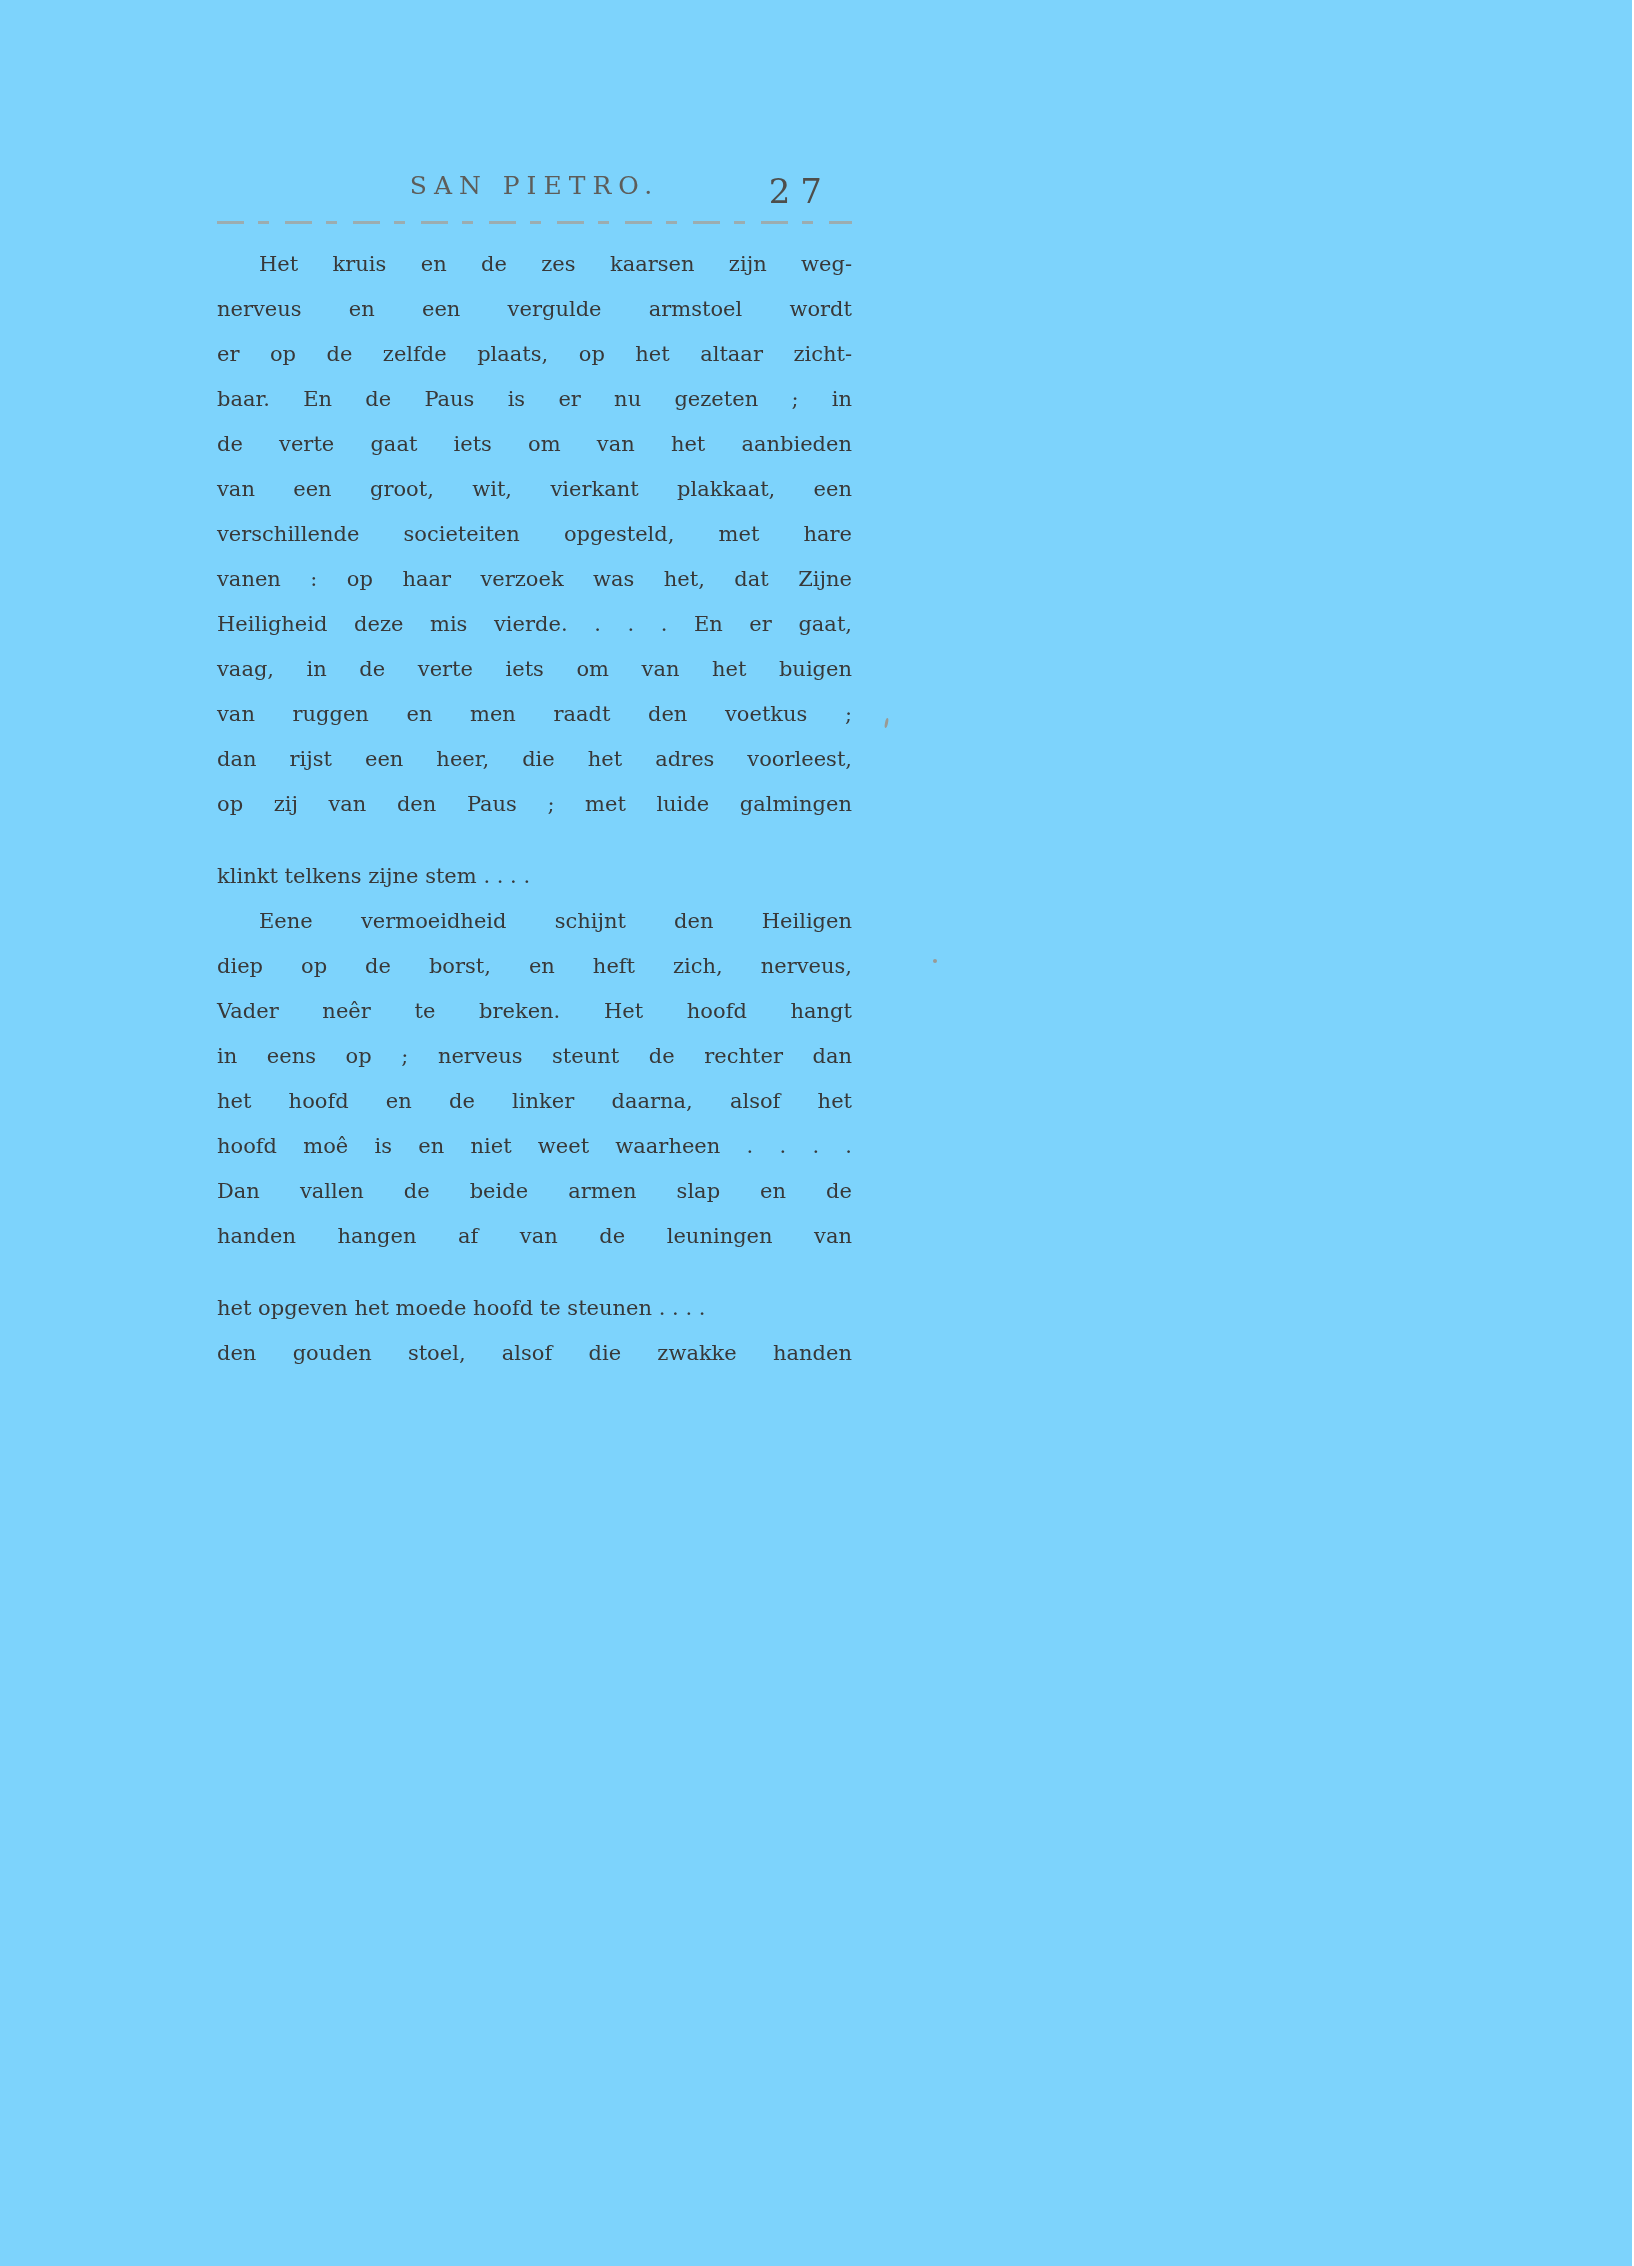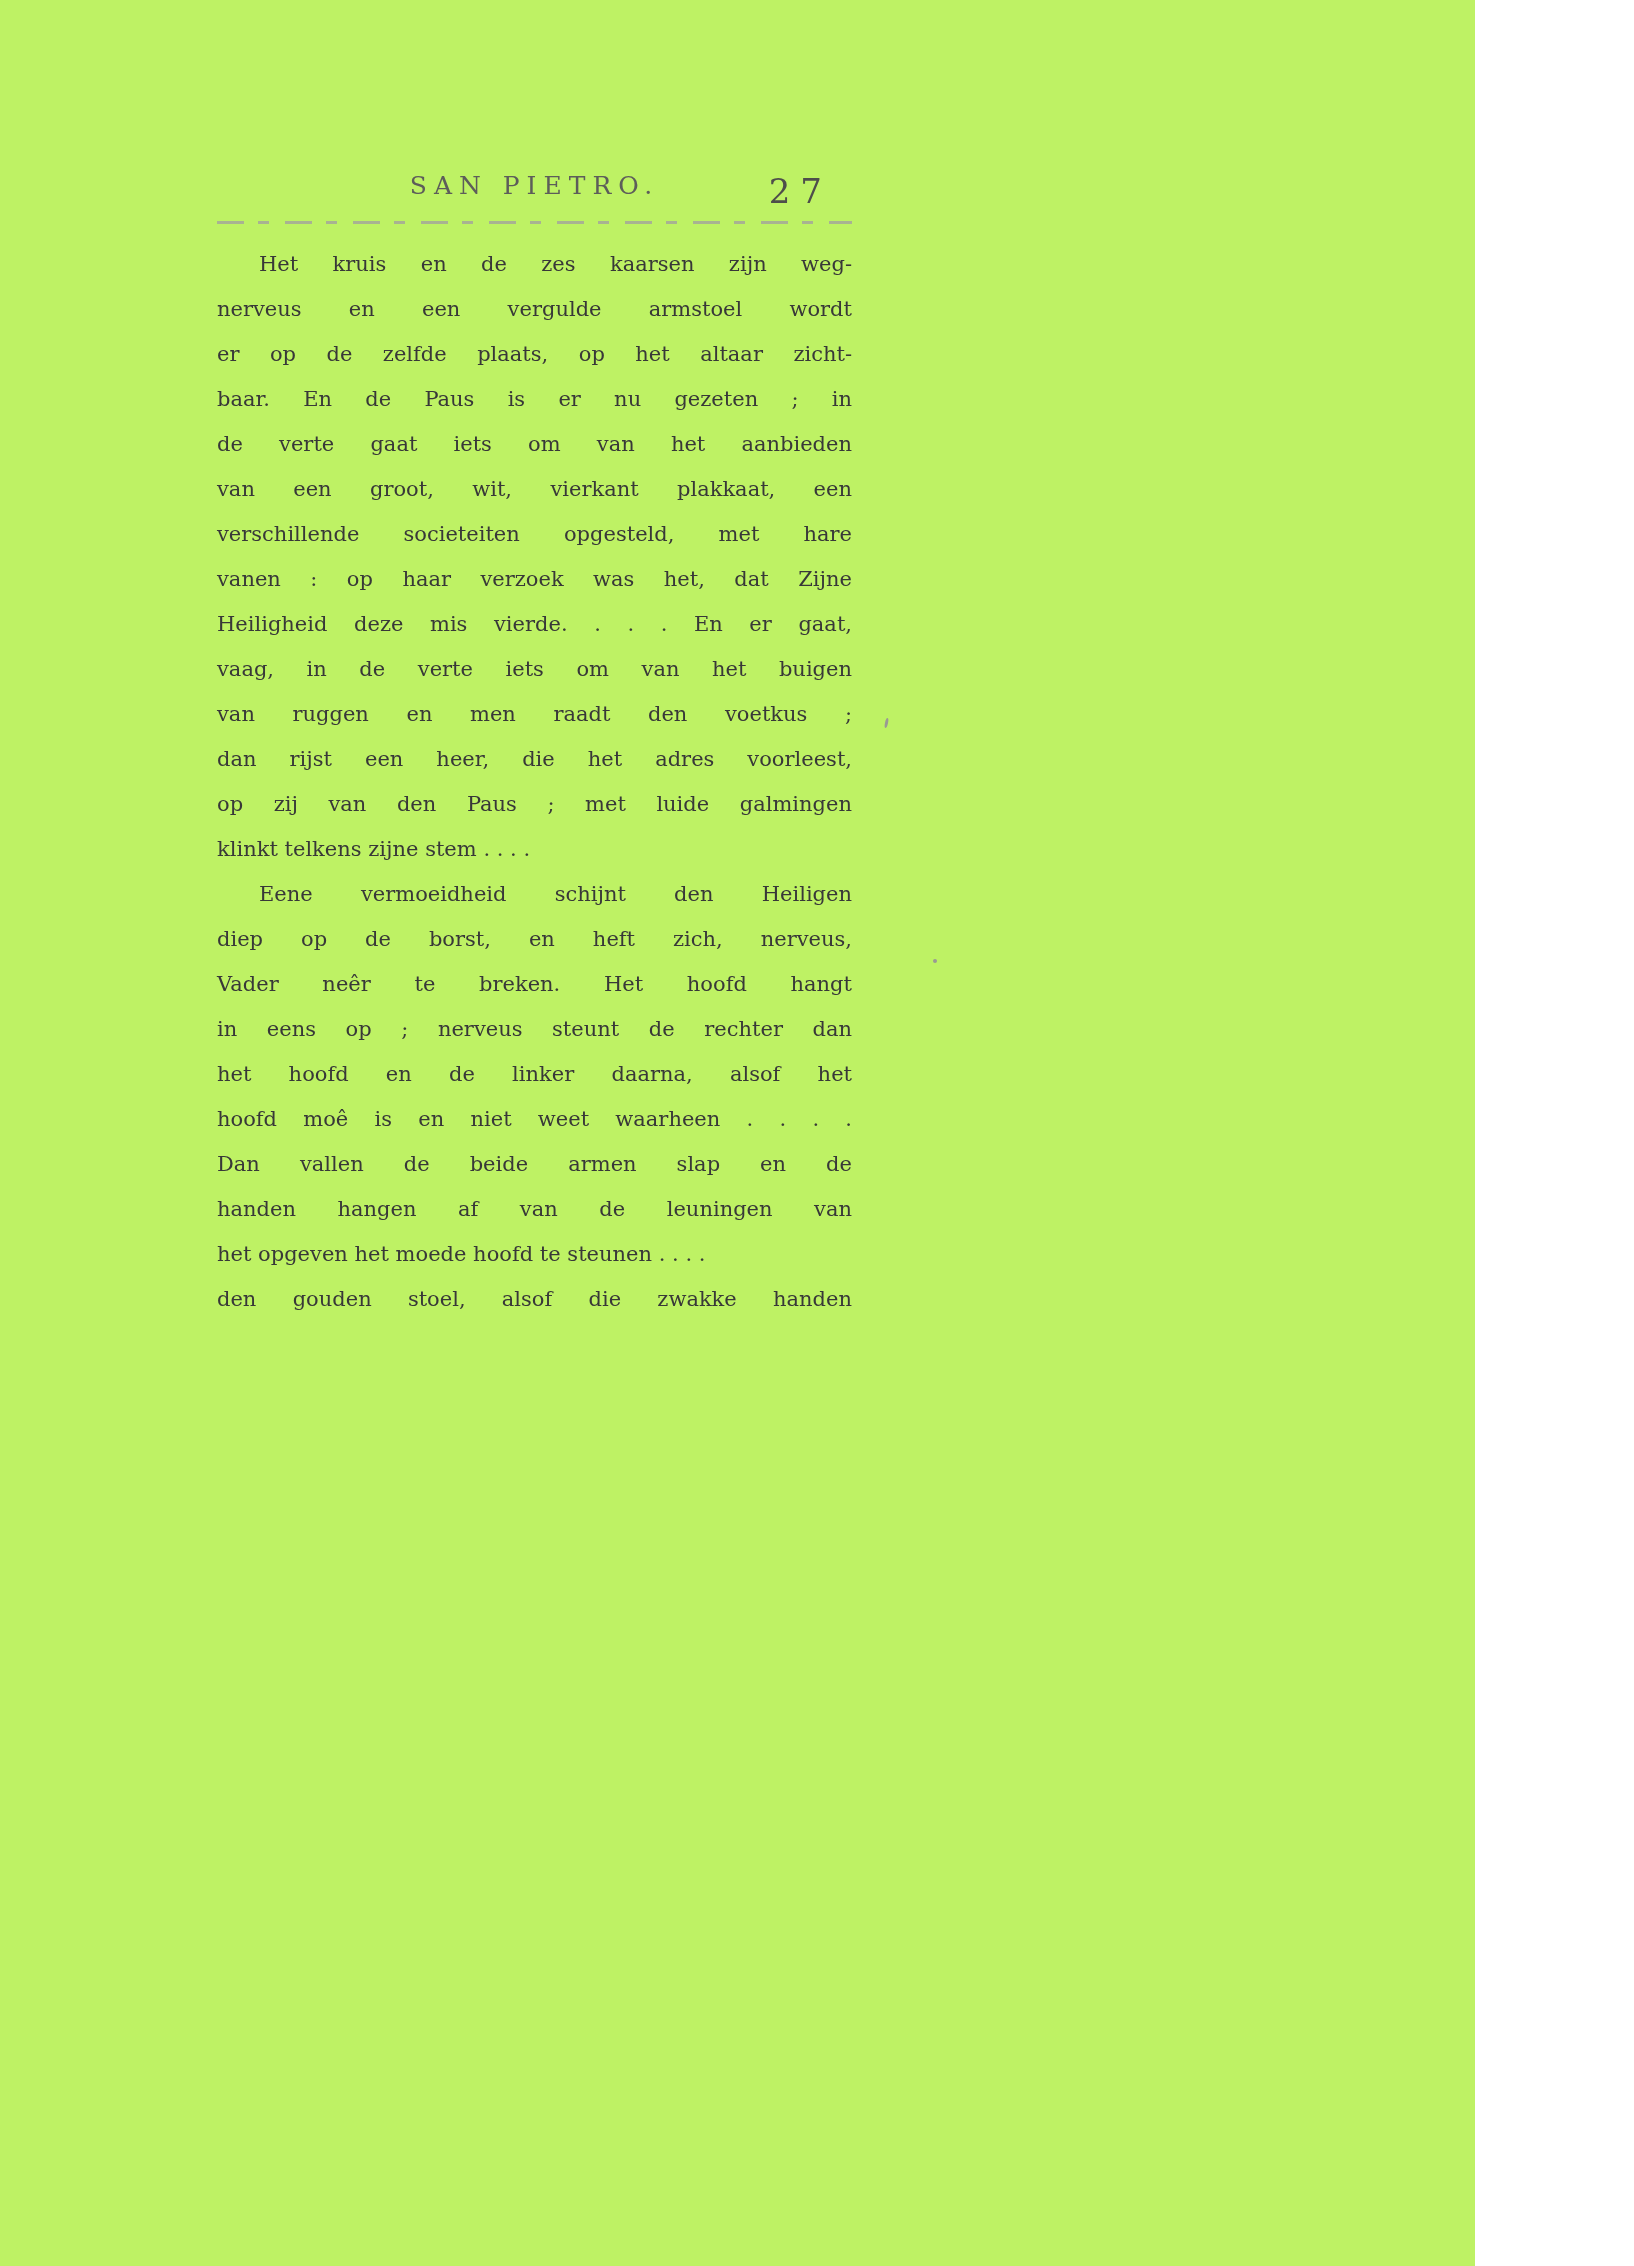--- a/index.html
+++ b/index.html
@@ -2,23 +2,23 @@
 <html><head>
 <meta charset="utf-8">
 <style>
   html, body {
     margin: 0;
     padding: 0;
     background: #ffffff;
   }
   .page {
     position: relative;
-    width: 1475px;
+    width: 1632px;
     height: 2267px;
-    background: #bef264;
+    background: #7dd3fc;
     font-family: "DejaVu Serif", "Liberation Serif", serif;
     color: #383838;
     overflow: hidden;
   }
   .content {
     position: absolute;
     left: 217px;
     top: 171px;
     width: 635px;
   }
@@ -61,20 +61,21 @@
     font-size: 21px;
     line-height: 45px;
   }
   .line {
     text-align: justify;
     text-align-last: justify;
     white-space: normal;
   }
   .line.last {
     text-align-last: left;
+    margin-top: 27px;
   }
   .line.first {
     text-indent: 42px;
   }
   
   .speck {
     position: absolute;
     background: #9a9a94;
     border-radius: 50%;
   }

